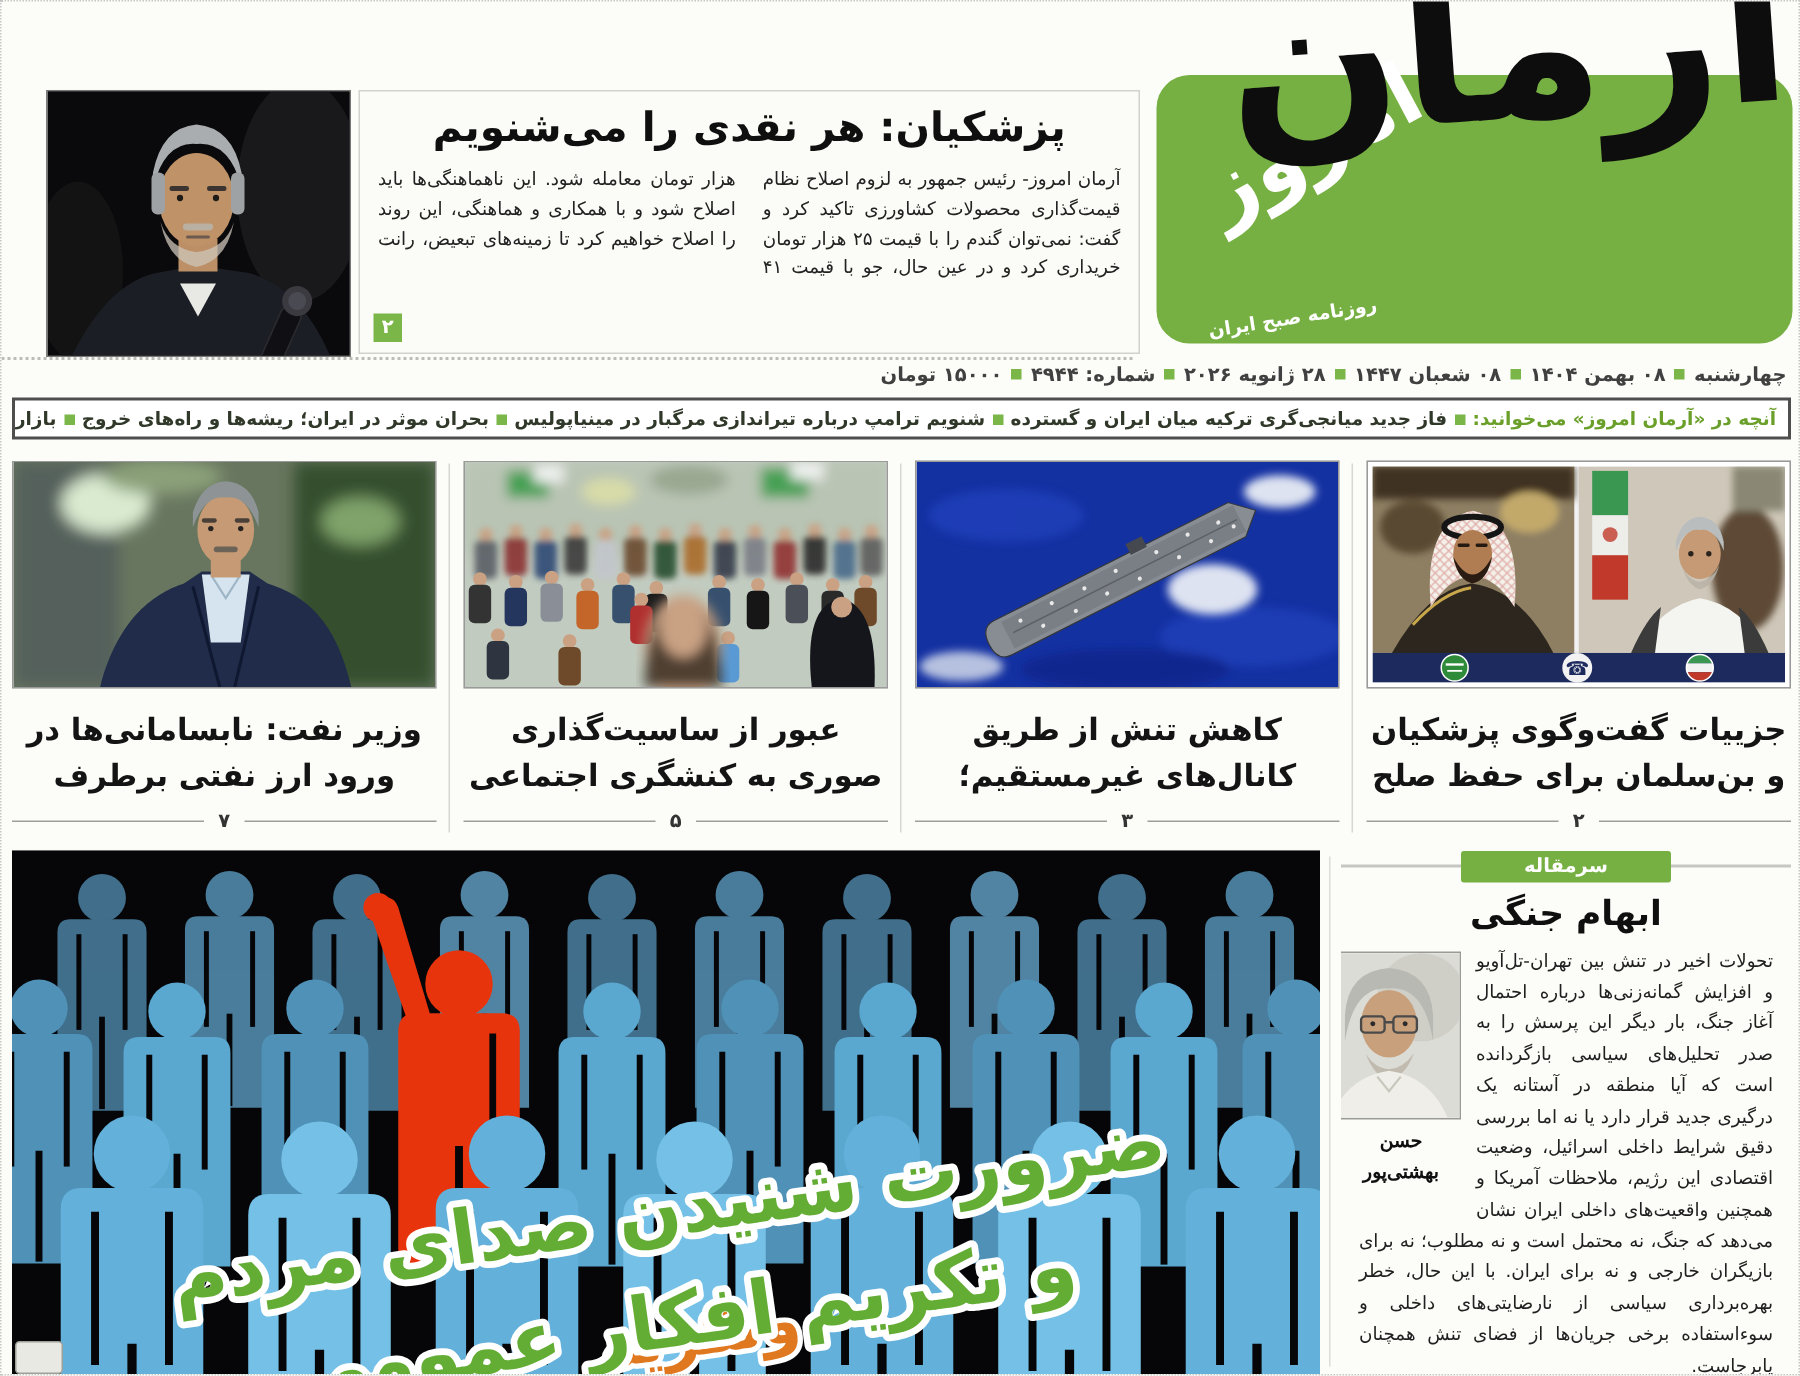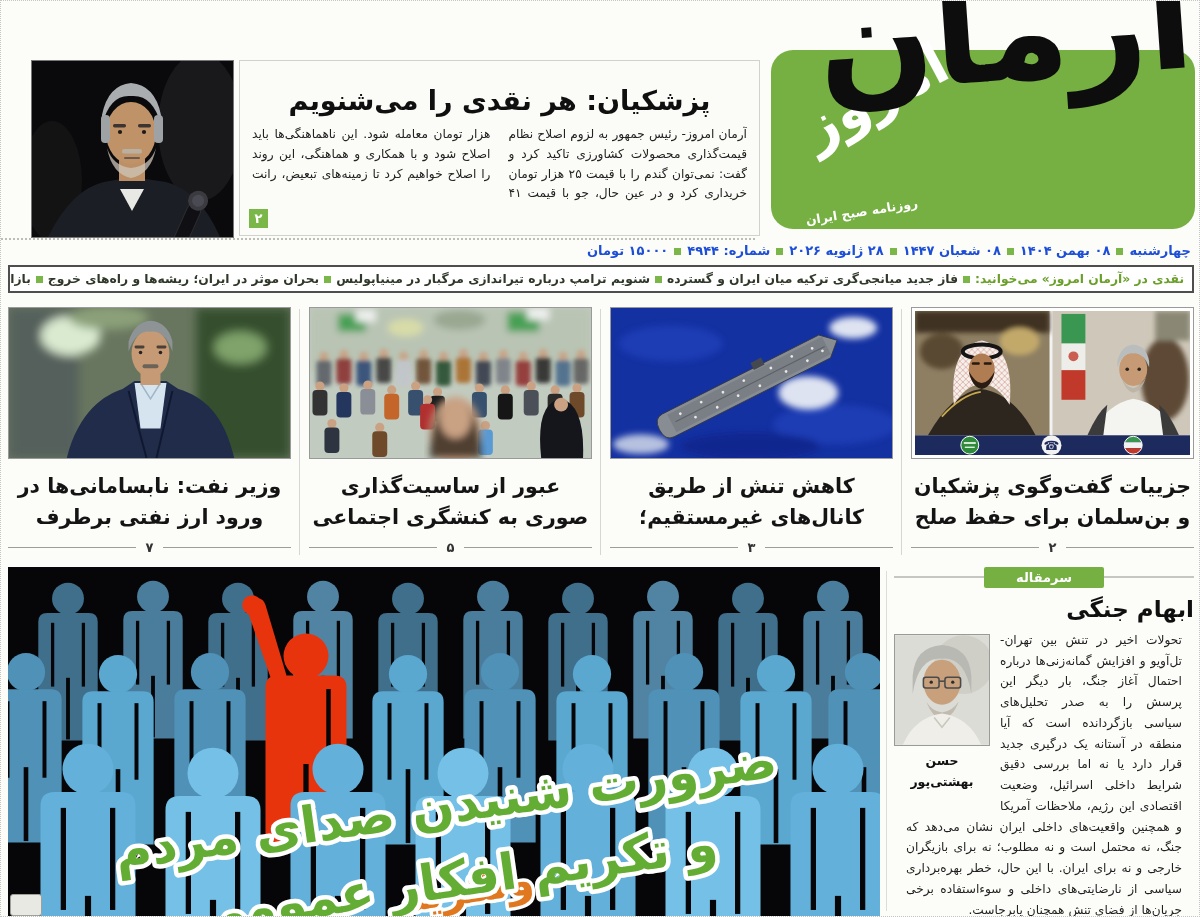--- a/index.html
+++ b/index.html
@@ -3,36 +3,36 @@
 <meta charset="utf-8">
 <style>
   html,body{margin:0;padding:0;background:#e8e8e4;}
   body{font-family:"DejaVu Sans",sans-serif;}
   #page{position:relative;width:1200px;height:917px;background:#fcfcf9;overflow:hidden;
         border:1px dotted #c5c5c5;box-sizing:border-box;}
   
   .portrait{position:absolute;left:30px;top:59px;width:201px;height:176px;border:1px solid #777;background:#111;}
   .portrait svg{display:block;width:100%;height:100%;}
   .top-story{position:absolute;left:238px;top:59px;width:521px;height:176px;border:1px solid #d2d2cd;
-             background:#fbfbf7;padding:19px 12px;box-sizing:border-box;direction:rtl;}
+             background:#fbfbf7;padding:4px 12px;box-sizing:border-box;direction:rtl;}
   .top-story h1{margin:3px 0 7px;font-size:27px;line-height:1.3;text-align:center;color:#0f0f0f;font-weight:bold;}
   .top-story h1 span{display:block;}
   .ts-body{font-size:12.2px;line-height:1.62;text-align:justify;color:#222;
            column-count:2;column-gap:18px;height:96px;overflow:hidden;}
   .page-badge{position:absolute;left:9px;bottom:7px;width:19px;height:19px;background:#7ab648;color:#fff;
               font-size:13px;font-weight:bold;display:flex;align-items:center;justify-content:center;}
   
   .masthead{position:absolute;left:768px;top:0;width:428px;height:238px;}
   .green-plate{position:absolute;left:2px;top:49px;right:2px;bottom:10px;background:#76b043;border-radius:22px;}
   .mast-title{position:absolute;right:4px;top:-42px;font-size:136px;font-weight:bold;color:#0d0d0d;
               line-height:1.1;transform:rotate(-4deg);letter-spacing:-4px;}
   .mast-sub{position:absolute;left:28px;top:62px;font-size:56px;font-weight:bold;color:#fff;transform:rotate(-28deg);}
   .mast-tag{position:absolute;left:36px;bottom:20px;font-size:12.5px;font-weight:bold;color:#fff;transform:rotate(-9deg);}
   .dotted-rule{position:absolute;left:0;top:237px;width:754px;border-top:2px dotted #bdbdb8;}
-  .dateline{position:absolute;right:8px;top:242px;direction:rtl;font-size:13px;font-weight:bold;color:#1d4ed8;white-space:nowrap;}
+  .dateline{position:absolute;right:8px;top:242px;direction:rtl;font-size:13px;font-weight:bold;color:#404040;white-space:nowrap;}
   .dateline span:not(:last-child)::after{content:"";display:inline-block;width:7px;height:7px;background:#7ab648;margin:0 6px 1px;vertical-align:middle;}
   
   .teaser{position:absolute;left:7px;top:264px;width:1186px;height:28px;border:2px solid #4e4e4e;background:#fff;
           box-sizing:border-box;display:flex;direction:rtl;align-items:center;padding:0 8px;
           font-size:12.3px;font-weight:bold;white-space:nowrap;overflow:hidden;}
   .teaser-label{color:#6aa02a;flex:none;}
   .teaser-item{color:#30382a;flex:none;}
   .teaser-item::before{content:"";display:inline-block;width:7px;height:7px;background:#7ab648;margin:0 5px 1px;vertical-align:middle;}
   
   .stories{position:absolute;left:7px;top:306px;width:1186px;height:256px;display:grid;
@@ -48,26 +48,26 @@
   .pager .pnum{margin:0 10px;font-size:13px;font-weight:bold;color:#333;}
   
   .feature{position:absolute;left:7px;top:566px;width:872px;height:351px;background:#050507;overflow:hidden;}
   .feature svg{display:block;width:100%;height:100%;}
   .corner-widget{position:absolute;left:2px;bottom:2px;width:30px;height:20px;background:#e9e9e4;
                  border:1px solid #a0a09a;border-radius:3px;}
   .v-divider{position:absolute;left:885px;top:570px;height:340px;width:1px;background:#ddddd8;}
   .editorial{position:absolute;left:893px;top:566px;width:300px;height:351px;overflow:hidden;direction:rtl;}
   .tab-row{position:relative;height:22px;}
   .tab-line{position:absolute;left:0;right:0;top:9px;border-top:2px solid #c6c6c2;}
-  .tab{position:relative;margin:0 auto;width:120px;height:21px;background:#76b043;color:#fff;font-size:13px;
+  .tab{position:relative;margin:0 auto;width:140px;height:21px;background:#76b043;color:#fff;font-size:13px;
        font-weight:bold;display:flex;align-items:center;justify-content:center;border-radius:2px;}
-  .ed-title{text-align:right;font-size:23px;font-weight:bold;color:#0f0f0f;margin:7px 0 8px;}
+  .ed-title{text-align:center;font-size:23px;font-weight:bold;color:#0f0f0f;margin:7px 0 8px;}
   .ed-body{font-size:12.2px;line-height:1.7;text-align:justify;color:#1f1f1f;}
   .ed-body p{margin:0 12px 6px;}
-  .author{float:left;width:96px;margin:4px 10px 20px 0;}
+  .author{float:left;width:80px;margin:4px 10px 20px 0;font-family:Liberation Serif, serif;}
   .author svg{display:block;width:96px;height:112px;border:1px solid #9a9a96;box-sizing:border-box;}
   .author-name{font-size:12.5px;font-weight:bold;text-align:center;margin-top:4px;color:#101010;}
   .cap-text{font-weight:bold;}
 </style>
 </head>
 <body>
 
 <div id="page">
 
   <div class="portrait">
@@ -112,21 +112,21 @@
     <div class="mast-tag">روزنامه صبح ایران</div>
   </div>
 
   <div class="dotted-rule"></div>
 
   <div class="dateline">
     <span>چهارشنبه</span><span>۰۸ بهمن ۱۴۰۴</span><span>۰۸ شعبان ۱۴۴۷</span><span>۲۸ ژانویه ۲۰۲۶</span><span>شماره: ۴۹۴۴</span><span>۱۵۰۰۰ تومان</span>
   </div>
 
   <div class="teaser">
-    <span class="teaser-label">نقدی در «آرمان امروز» می‌خوانید:</span>
+    <span class="teaser-label">آنچه در «آرمان امروز» می‌خوانید:</span>
     <span class="teaser-item">فاز جدید میانجی‌گری ترکیه میان ایران و گسترده</span>
     <span class="teaser-item">شنویم ترامپ درباره تیراندازی مرگبار در مینیاپولیس</span>
     <span class="teaser-item">بحران موثر در ایران؛ ریشه‌ها و راه‌های خروج</span>
     <span class="teaser-item">بازار تبریز مرمت می‌شود</span>
 
   </div>
 
   <div class="stories">
 
     <div class="story">

